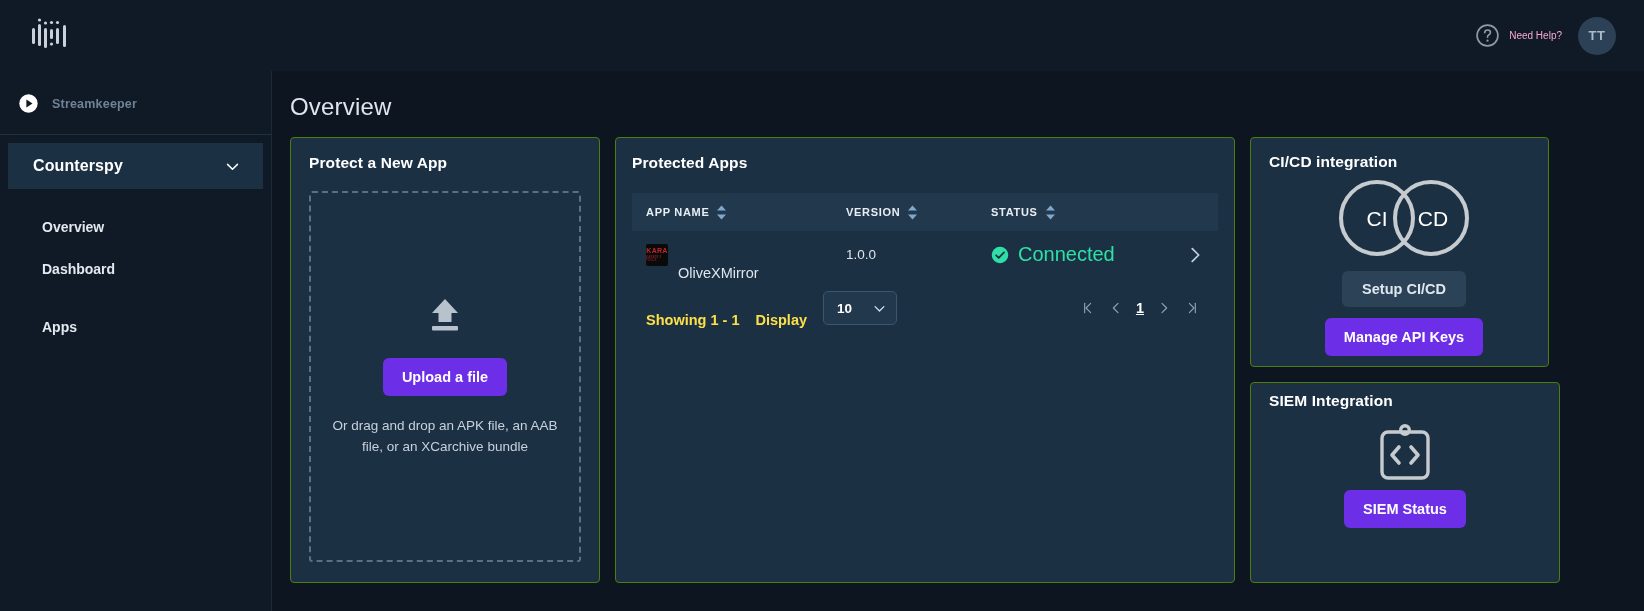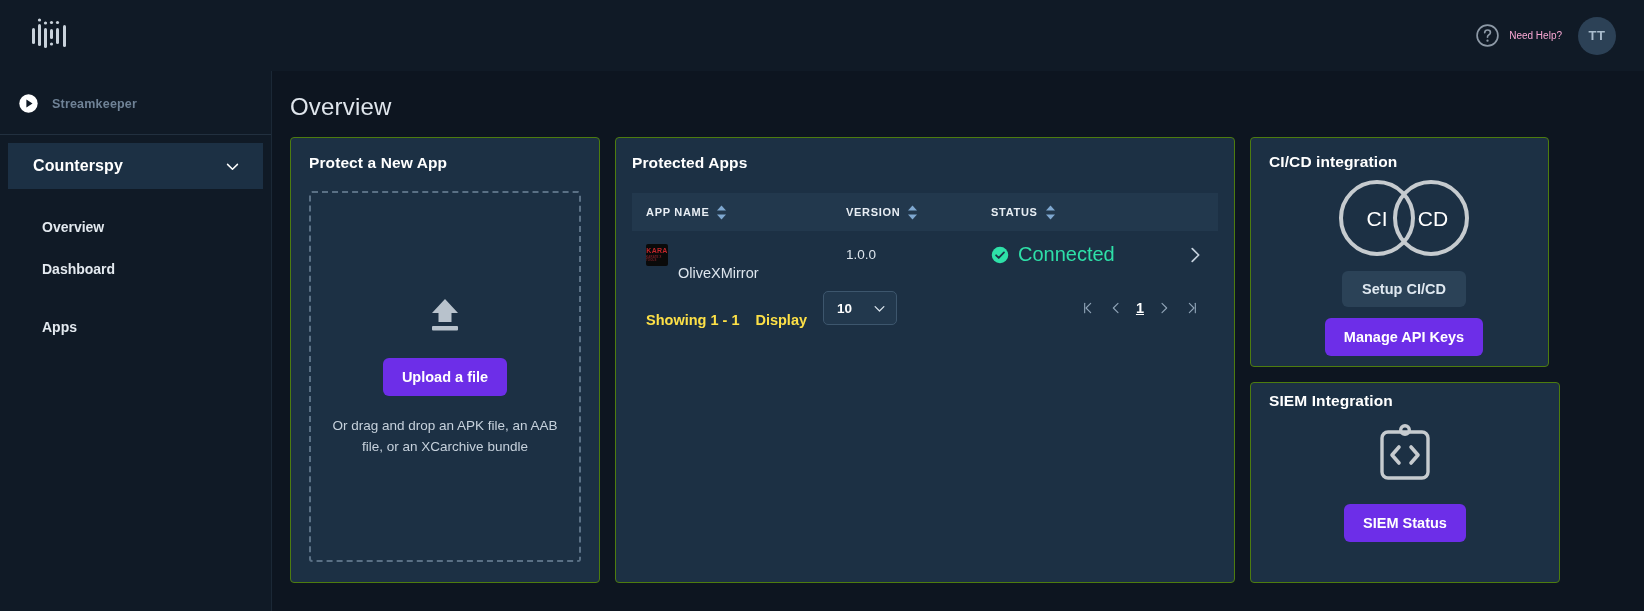--- a/index.html
+++ b/index.html
@@ -191,21 +191,21 @@
   .card-cicd { width: 299px; height: 230px; padding: 15px 9px 0 18px; }
   .card-siem { width: 310px; height: 201px; padding: 9px 18px 0 18px; }
   .card-cicd .card-title, .card-siem .card-title { font-size: 15.5px; }
   .cicd-art { display: flex; justify-content: center; margin-top: 6px; }
   .btn-stack { display: flex; flex-direction: column; align-items: center; gap: 11px; margin-top: 12px; }
   .btn-ghost {
     background: #2b4257; color: #dfe8f0;
     font-size: 14.5px; font-weight: 600; padding: 10px 20px;
   }
   .siem-art { display: flex; justify-content: center; margin-top: 13px; }
-  .siem-btns { display: flex; justify-content: center; margin-top: 19px; }
+  .siem-btns { display: flex; justify-content: center; margin-top: 5px; }
 </style>
 </head>
 <body>
 
 <div class="topbar">
   <div class="brand">
     <svg class="brand-mark" width="42" height="36" viewBox="0 0 42 36">
       <g fill="#c9d2db">
         <rect x="2" y="10" width="3" height="16" rx="1.5"></rect>
         <rect x="8" y="6" width="3" height="22" rx="1.5"></rect>

